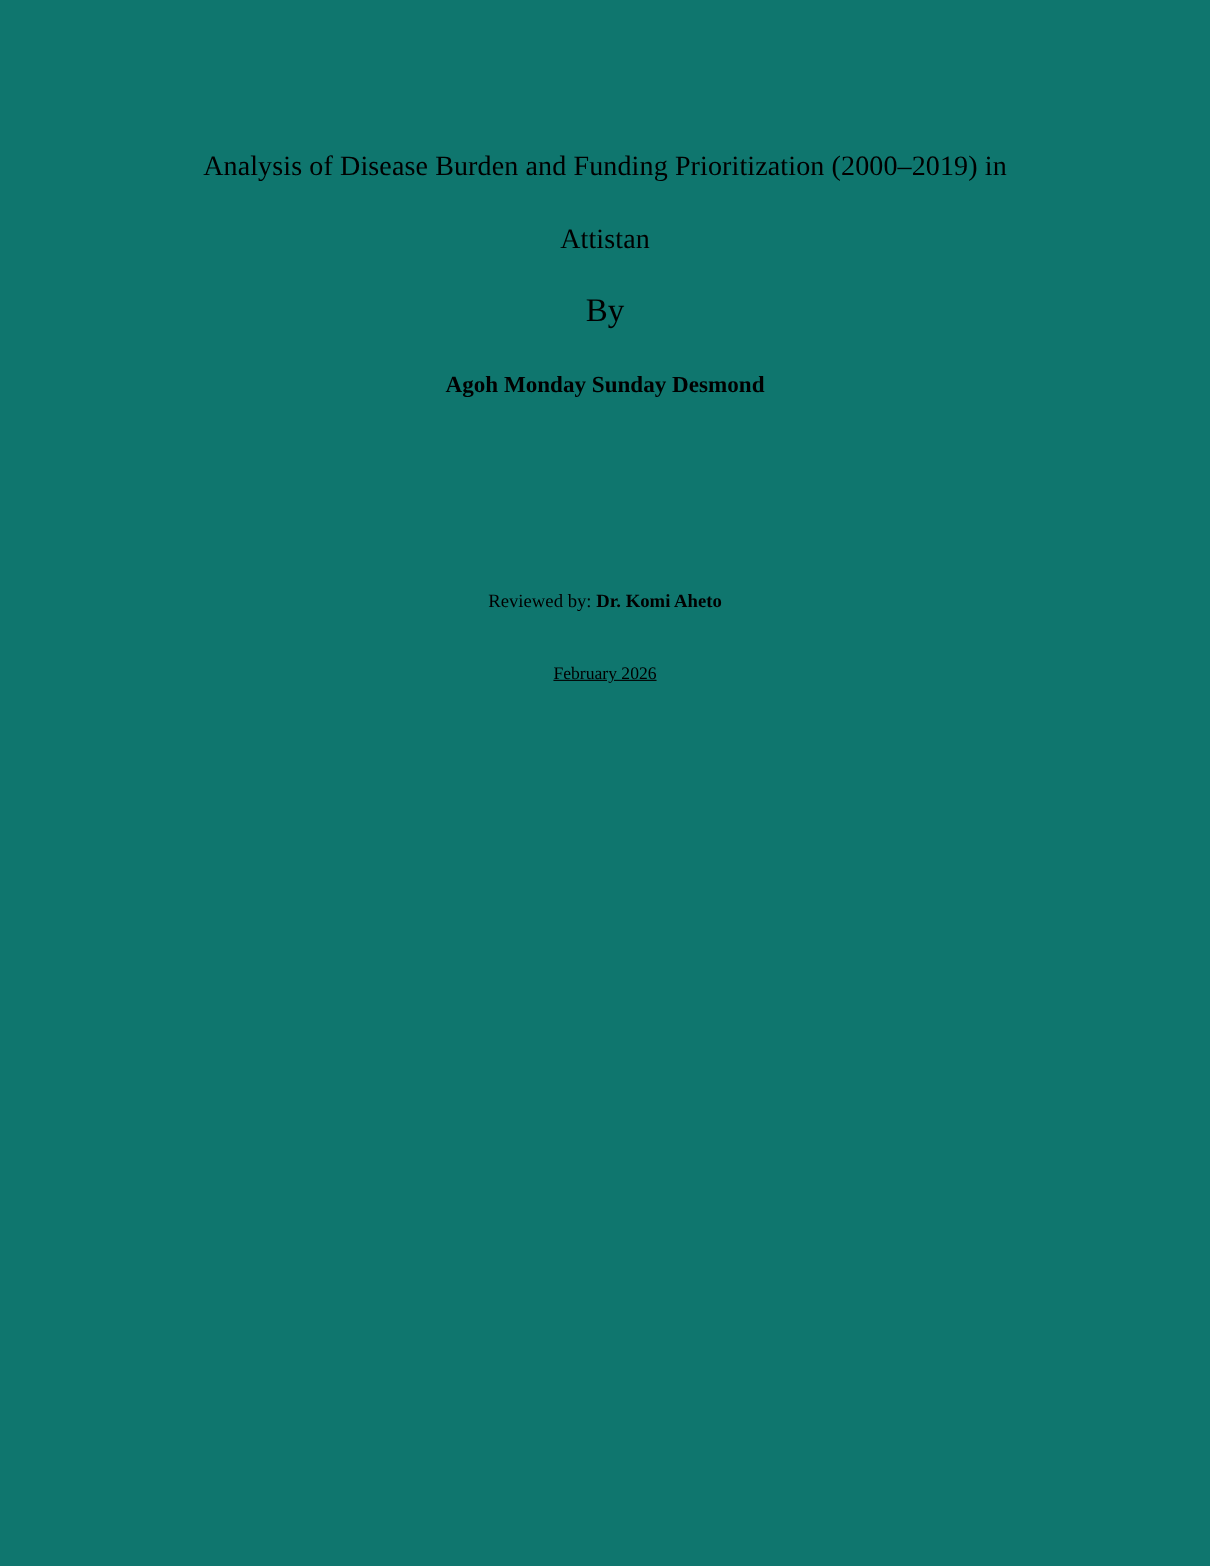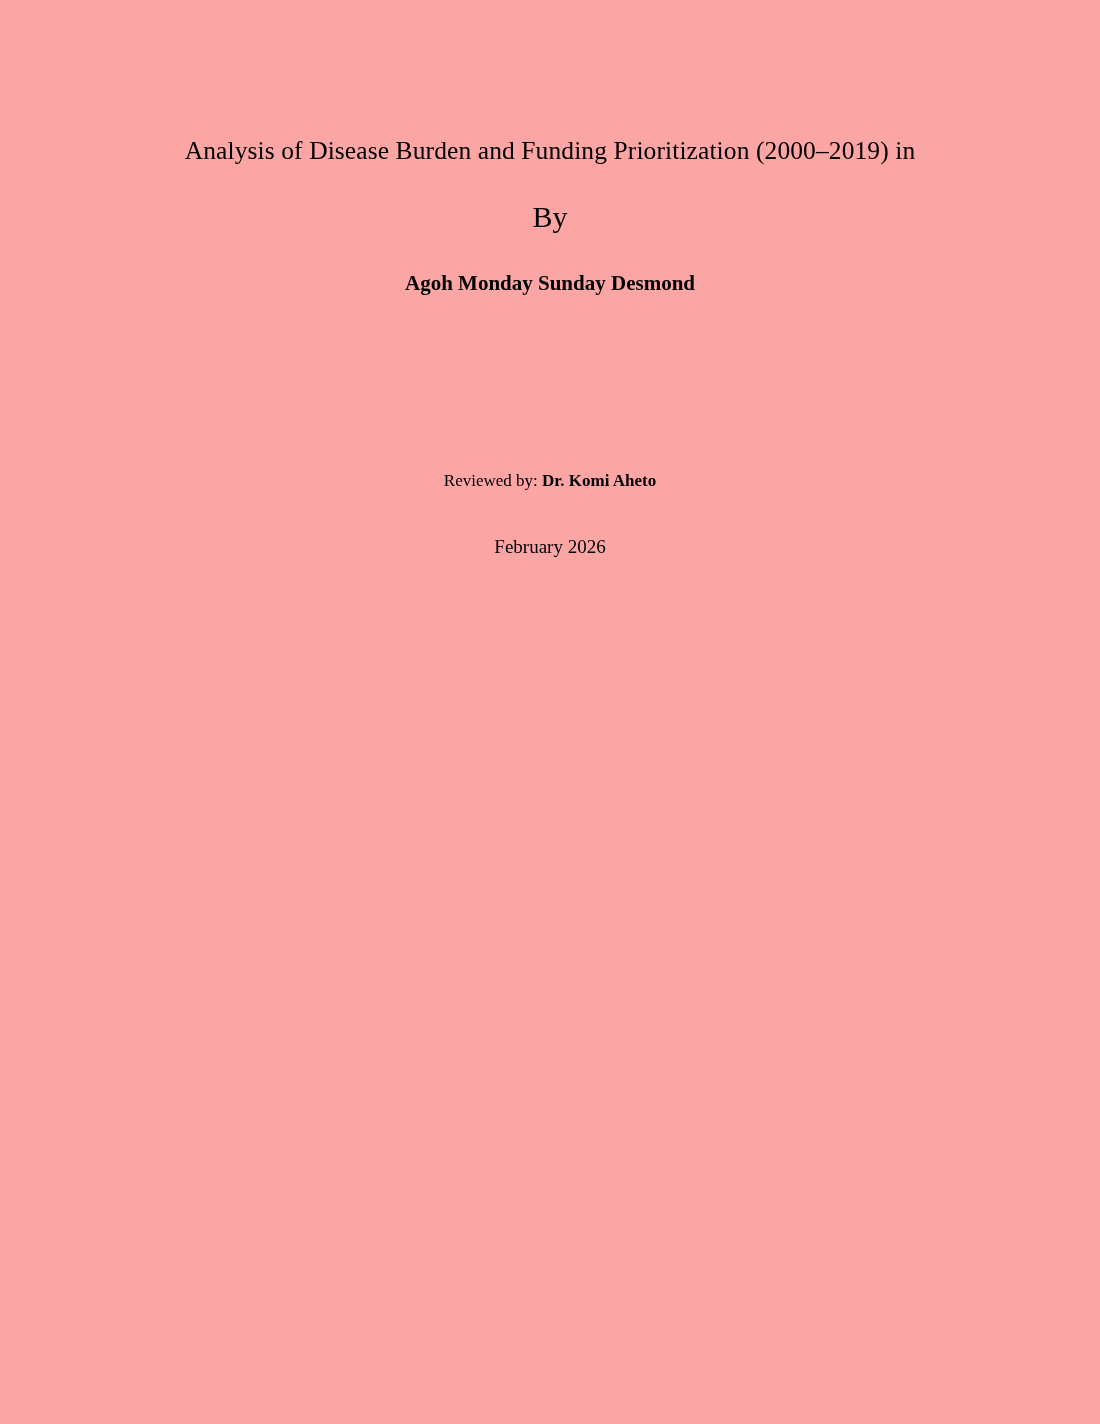--- a/index.html
+++ b/index.html
@@ -11,21 +11,21 @@
     width: 1100px;
     height: 1424px;
     font-family: "Liberation Serif", serif;
     color: #000000;
     -webkit-font-smoothing: antialiased;
   }
   .page {
     position: relative;
     width: 1100px;
     height: 1424px;
-    background: #fca5a5;
+    background: #0f766e;
     box-sizing: border-box;
     padding: 0;
     overflow: hidden;
   }
   .title-block {
     position: absolute;
     left: 130px;
     right: 130px;
     top: 118px;
     text-align: center;
@@ -56,33 +56,35 @@
     line-height: 66px;
     margin: 0;
   }
   .reviewer .reviewer-label {
     font-weight: normal;
   }
   .reviewer .reviewer-name {
     font-weight: bold;
   }
   .date {
-    font-size: 19px;
+    font-size: 16px;
     line-height: 66px;
     margin: 0;
+    text-decoration: underline;
   }
 </style>
 </head>
 <body>
 
 <div class="page">
 
   <div class="title-block">
 
     <p class="doc-title">Analysis of Disease Burden and Funding Prioritization (2000–2019) in</p>
+    <p class="doc-title">Attistan</p>
 
     <p class="byline">By</p>
 
     <p class="author">Agoh Monday Sunday Desmond</p>
 
     <div class="spacer-block"></div>
 
     <p class="reviewer"><span class="reviewer-label">Reviewed by: </span><span class="reviewer-name">Dr. Komi Aheto</span></p>
 
     <p class="date">February 2026</p>

